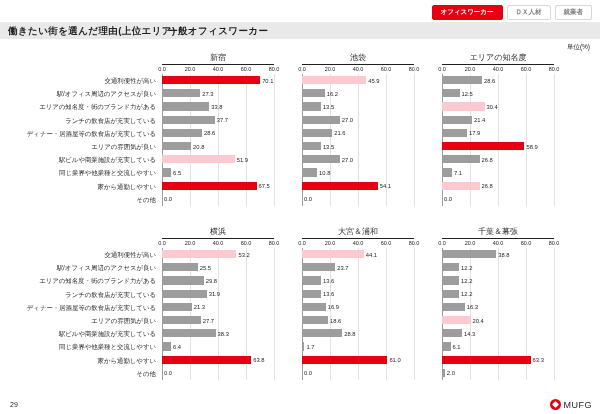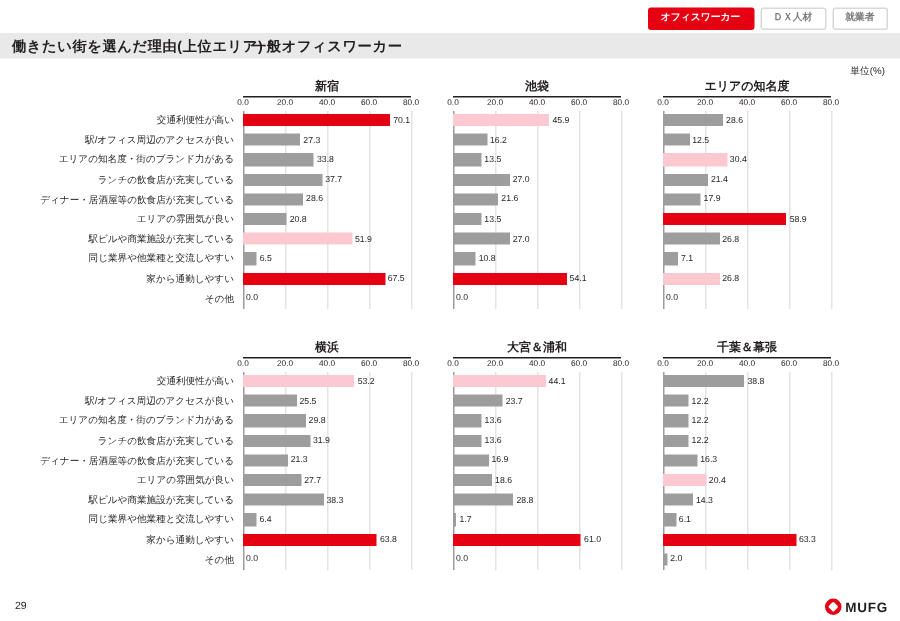--- a/index.html
+++ b/index.html
@@ -27,21 +27,21 @@
     position:absolute;left:8px;top:25px;font-size:9.5px;font-weight:bold;letter-spacing:.4px;
   }
   .title-sub{
     position:absolute;left:168px;top:25px;font-size:9.5px;font-weight:bold;letter-spacing:.4px;
   }
 
   .unit{position:absolute;right:10px;top:43px;font-size:6.5px;color:#231f20;}
   .panel{position:absolute;top:0;}
   .panel-title{
     position:absolute;top:0;width:100%;text-align:center;
-    font-size:8px;font-weight:bold;
+    font-size:8px;font-weight:normal;
   }
   .panel-rule{position:absolute;top:12px;left:0;width:100%;height:1px;background:#231f20;}
 
   
   .axis{position:absolute;top:14px;left:0;width:100%;height:8px;}
   .axis .tick{
     position:absolute;top:0;font-size:5.5px;color:#231f20;transform:translateX(-50%);
     white-space:nowrap;
   }
   .plot{position:absolute;top:22px;left:0;width:100%;}
@@ -68,21 +68,21 @@
   
   .pageno{position:absolute;left:10px;bottom:6px;font-size:7px;color:#231f20;}
   .logo{position:absolute;right:8px;bottom:4px;display:flex;align-items:center;gap:3px;}
   .logo .mark{
     width:11px;height:11px;border-radius:50%;background:#e50012;position:relative;
   }
   .logo .mark:after{
     content:"";position:absolute;left:3px;top:3px;width:5px;height:5px;
     background:#ffffff;border-radius:1px;transform:rotate(45deg);
   }
-  .logo .txt{font-size:9px;font-weight:bold;letter-spacing:.5px;color:#231f20;}
+  .logo .txt{font-size:9px;font-weight:normal;letter-spacing:.5px;color:#231f20;}
 </style>
 </head>
 <body>
 
 <div class="page">
 
   <div class="tabs">
     <div class="tab active">オフィスワーカー</div>
     <div class="tab">ＤＸ人材</div>
     <div class="tab">就業者</div>

